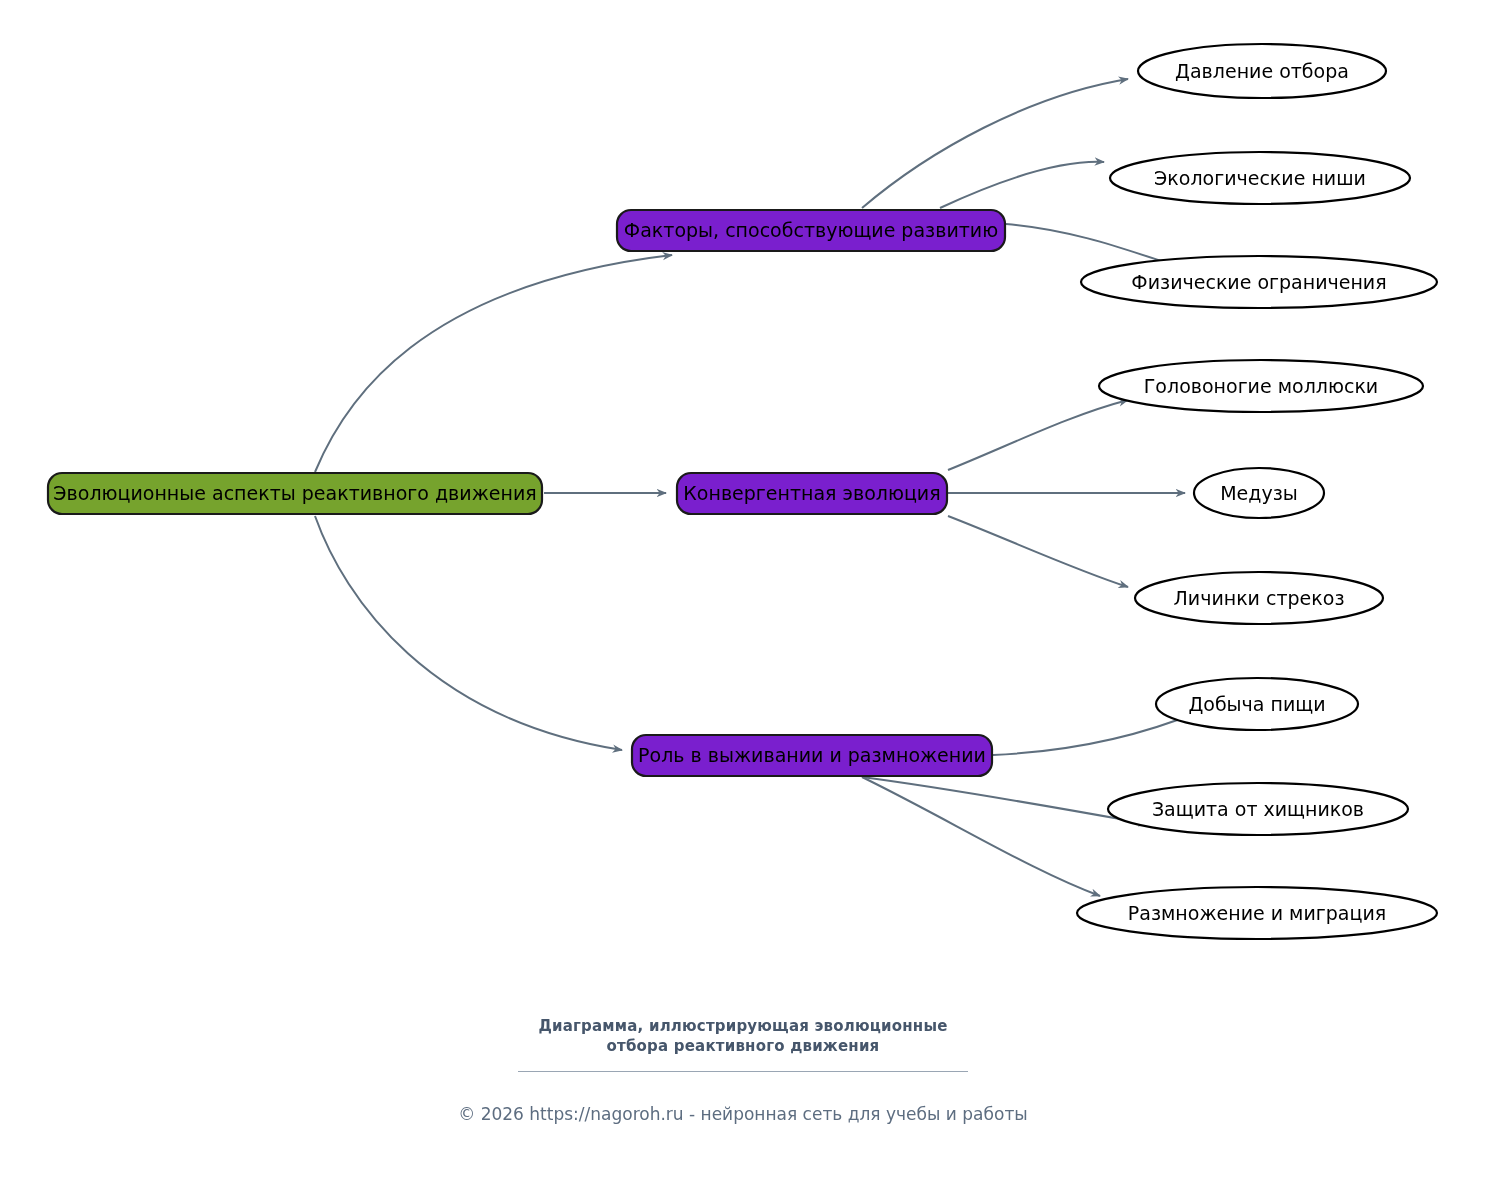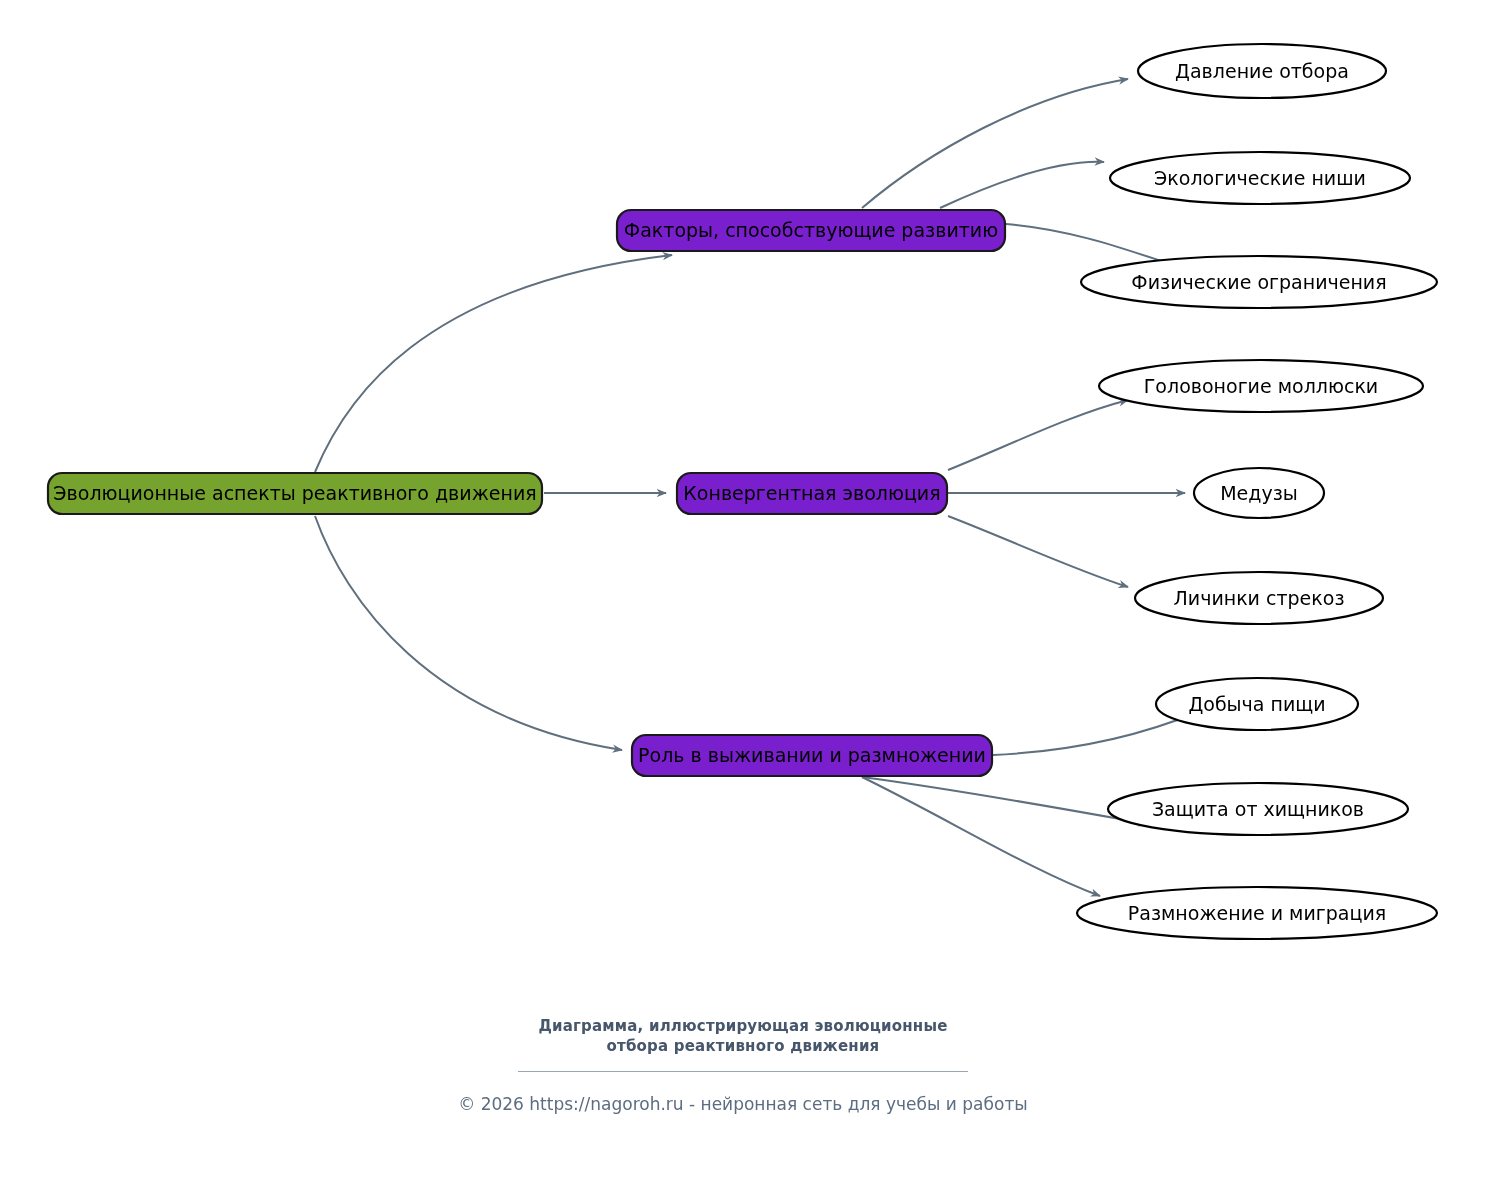--- a/index.html
+++ b/index.html
@@ -76,21 +76,21 @@
     line-height: 1.35;
     letter-spacing: 0.2px;
   }
   .caption-rule {
     width: 450px;
     height: 0;
     border-top: 1px solid #9aa6b4;
     margin: 14px auto 0 auto;
   }
   .caption-credit {
-    margin-top: 22px;
+    margin-top: 32px;
     font-family: "DejaVu Sans", "Liberation Sans", sans-serif;
     font-size: 17px;
     color: #5d6d80;
   }
 </style>
 </head>
 <body>
 
 <svg id="canvas" viewBox="0 0 1486 1195" xmlns="http://www.w3.org/2000/svg">
   <defs>

